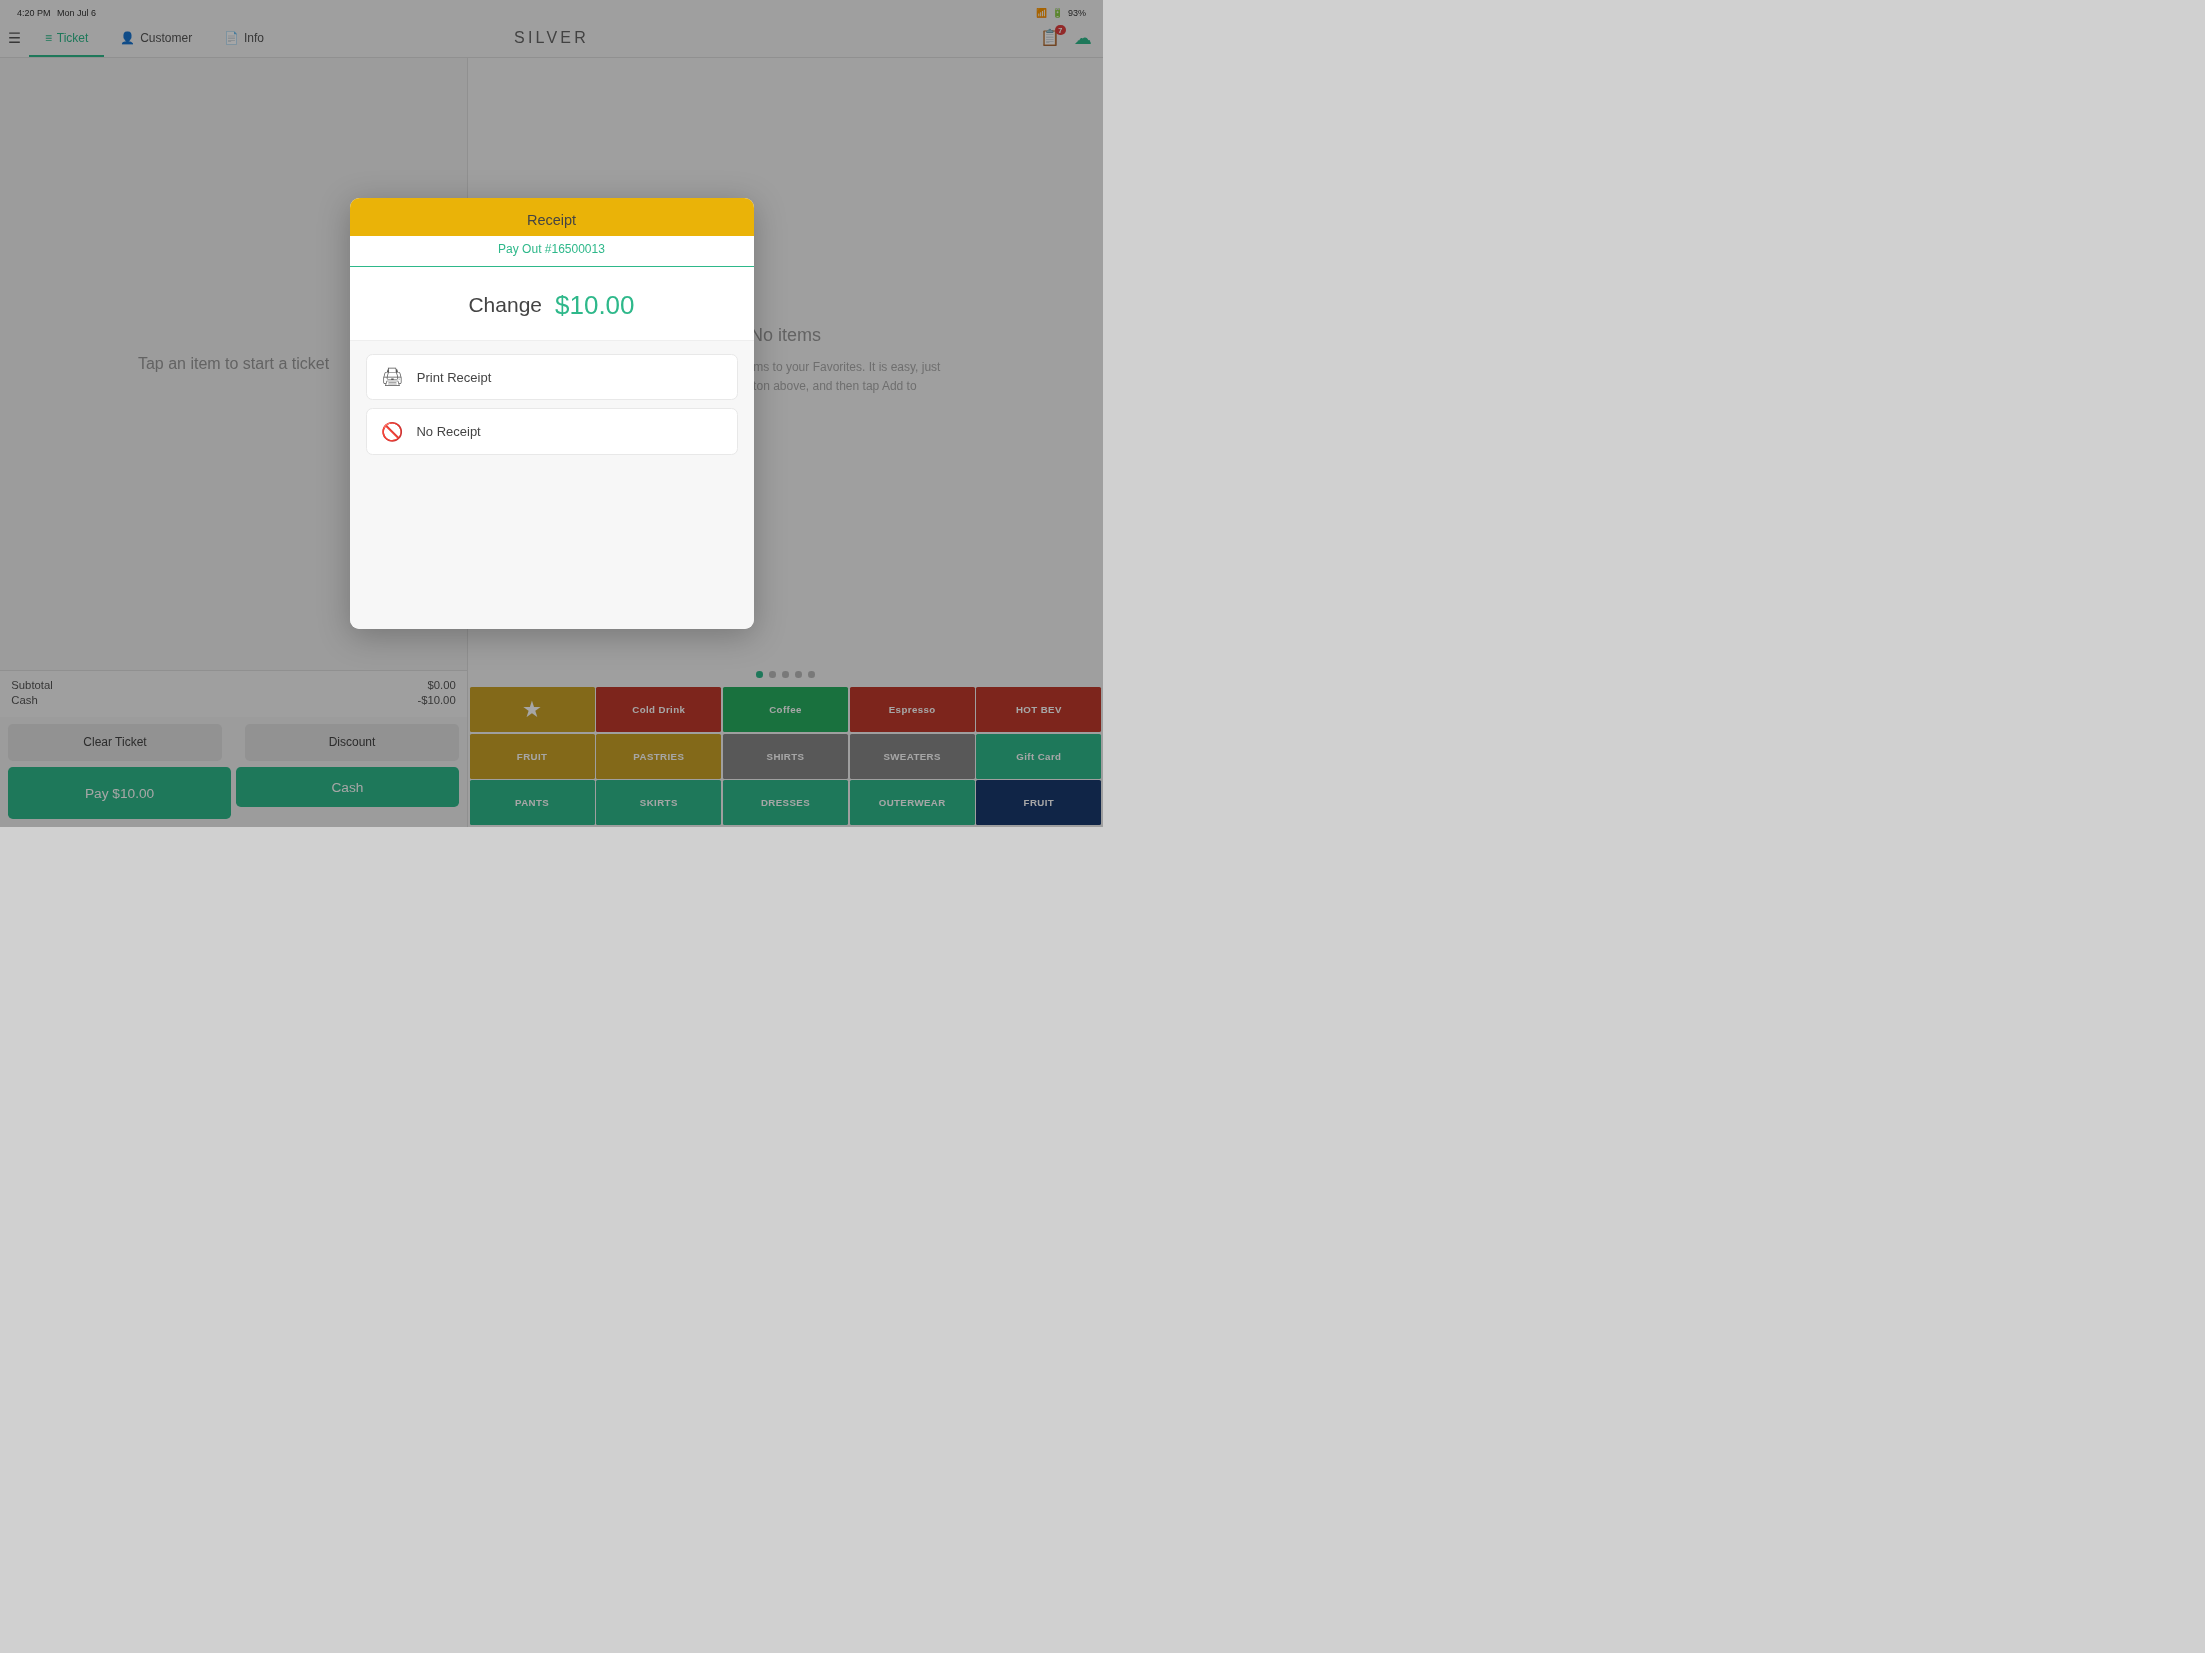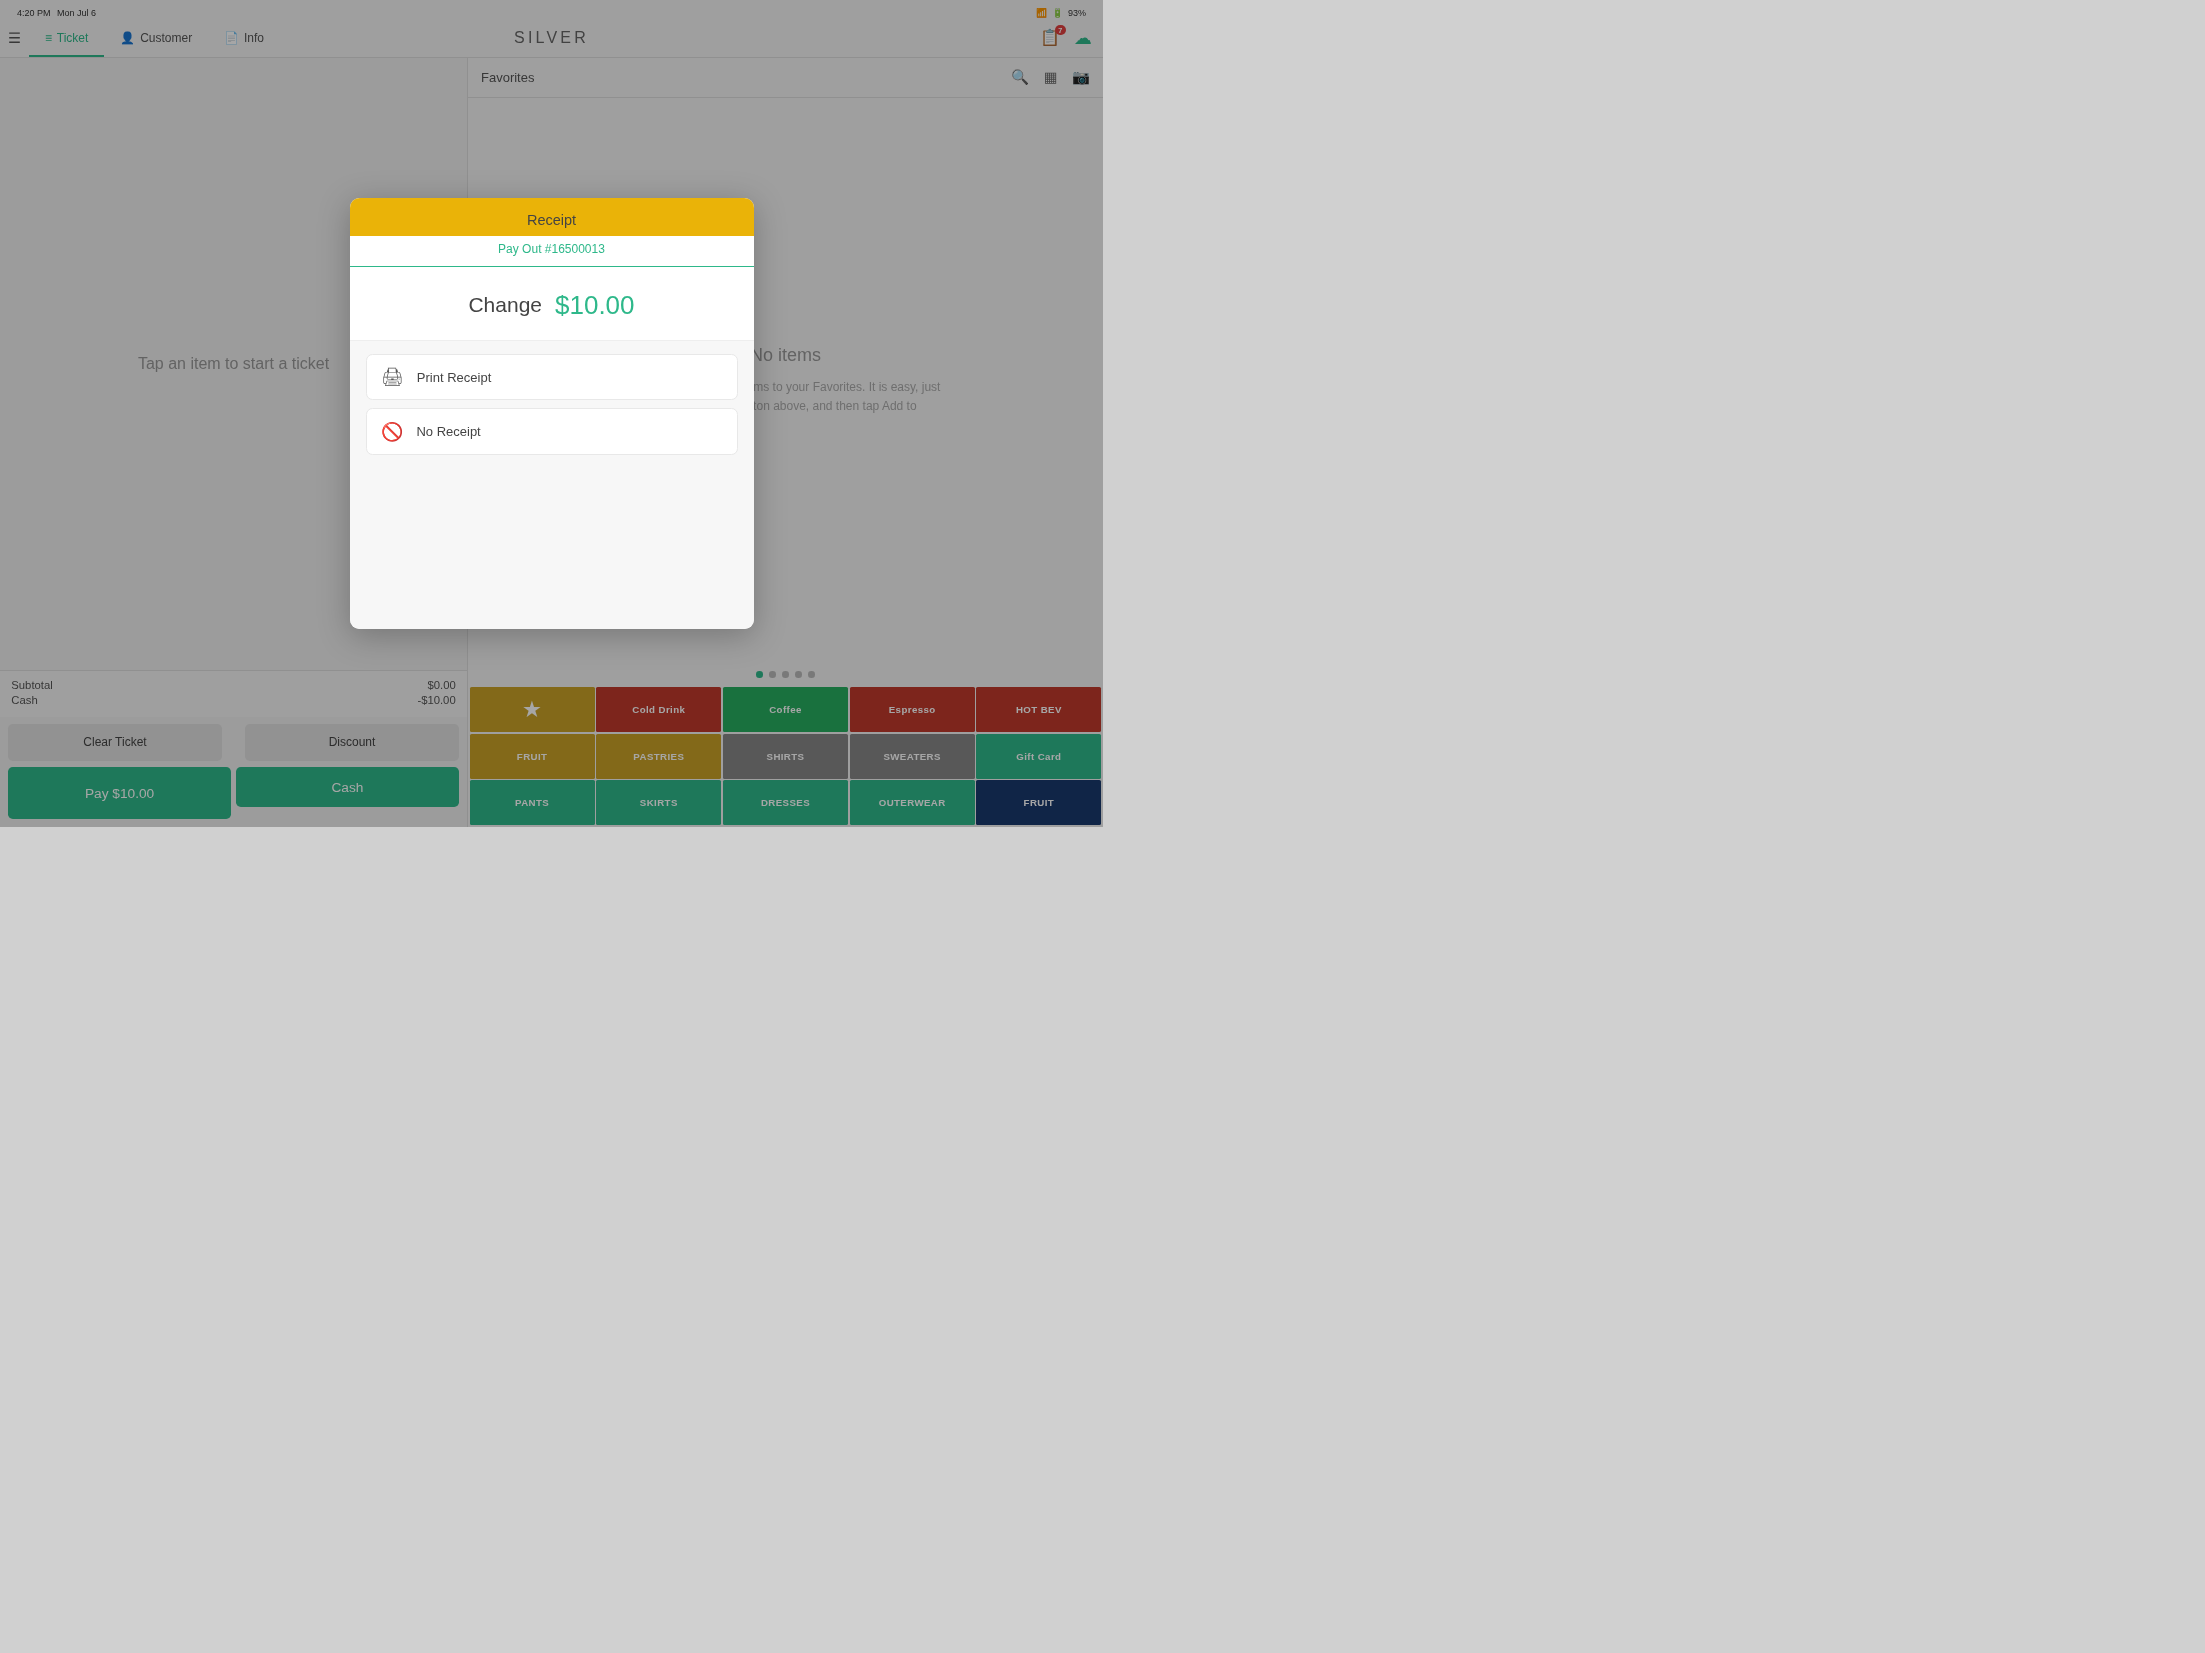--- a/index.html
+++ b/index.html
@@ -479,28 +479,20 @@
         <button class="btn-discount">Discount</button>
       </div>
 
       <div class="bottom-pay-row">
         <button class="btn-pay-green">Pay $10.00</button>
         <button class="btn-cash-green">Cash</button>
       </div>
     </div>
 
     <div class="right-panel">
-      <div class="right-header">
-        <span class="right-header-title">Favorites</span>
-        <div class="right-header-icons">
-          <span class="header-icon">🔍</span>
-          <span class="header-icon">▦</span>
-          <span class="header-icon">📷</span>
-        </div>
-      </div>
 
       <div class="favorites-area">
         <div class="favorites-title">No items</div>
         <div class="favorites-desc">Add your most used items to your Favorites. It is easy, just use the search button above, and then tap Add to</div>
       </div>
 
       <div class="pagination-dots">
         <div class="dot active"></div>
         <div class="dot"></div>
         <div class="dot"></div>

